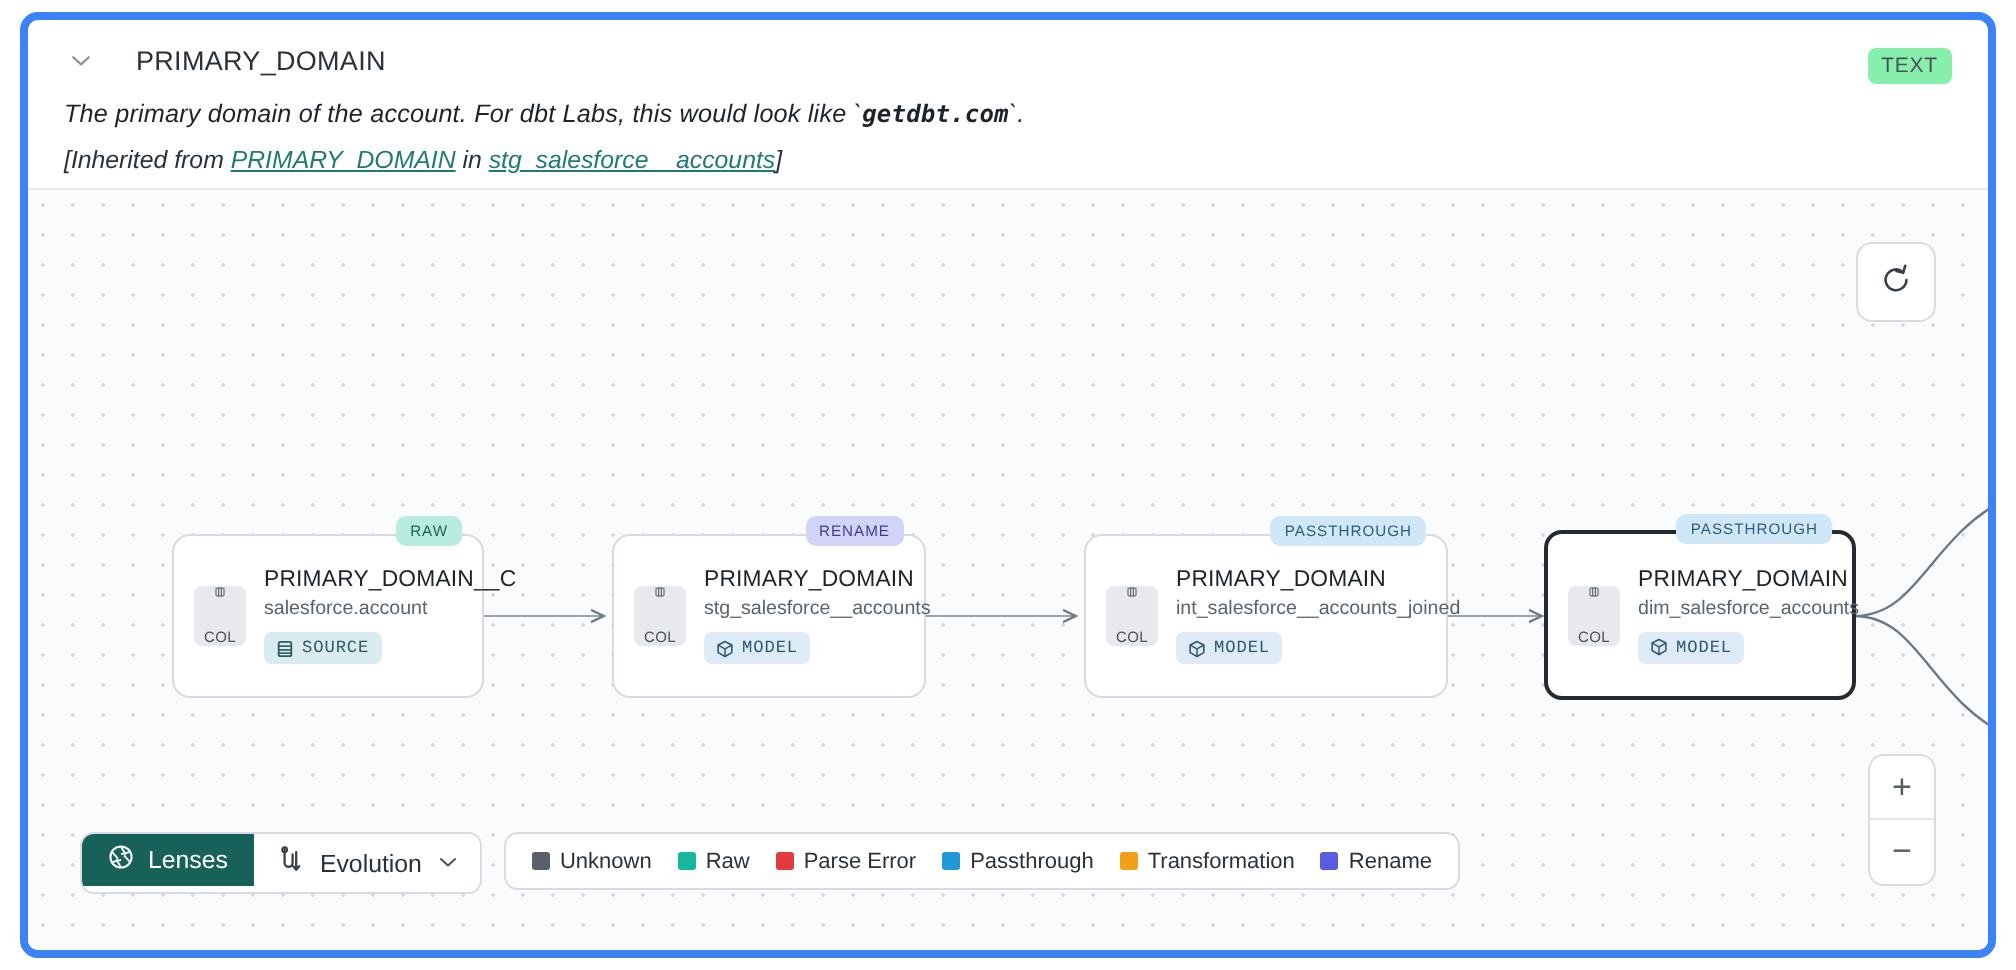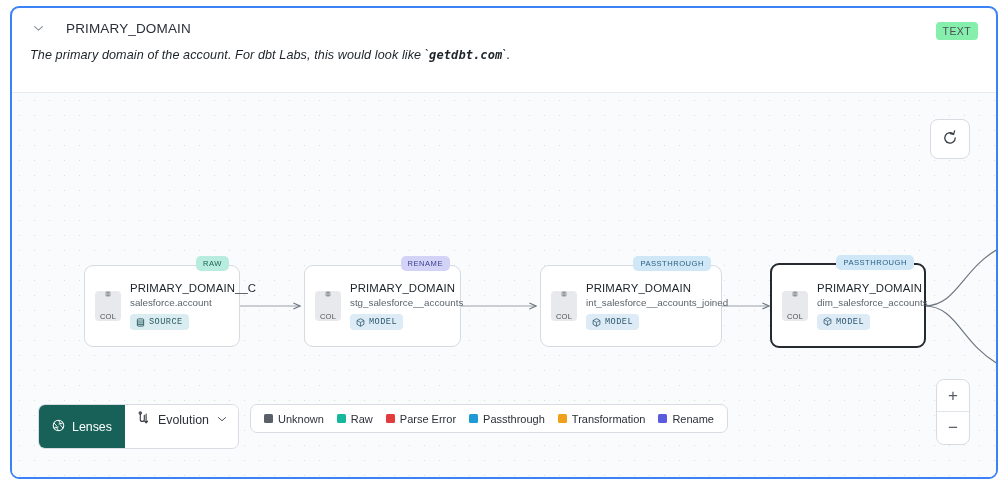--- a/index.html
+++ b/index.html
@@ -8,21 +8,21 @@
     background: #ffffff;
     font-family: "Liberation Sans", sans-serif;
     -webkit-font-smoothing: antialiased;
   }
 
   .panel {
     position: absolute;
     left: 10px; top: 6px;
     width: 988px; height: 473px;
     background: #ffffff;
-    border: 2px solid #3b82f6;
+    border: 4px solid #3b82f6;
     border-radius: 9px;
     overflow: hidden;
   }
 
   
   .hdr { position: relative; height: 84px; padding: 12px 18px 0 18px; }
   .hdr-row { display: flex; align-items: center; gap: 10px; }
   .chev {
     width: 16px; height: 16px; display: flex;
     align-items: center; justify-content: center;
@@ -121,21 +121,21 @@
   .tag.pass { background: #cfe7f7; color: #2b5f82; right: 10px; }
 
   .edges { position: absolute; inset: 0; pointer-events: none; }
 
   
   .bottombar { position: absolute; left: 26px; bottom: 28px; display: flex; gap: 11px; }
   .seg { display: flex; border: 1px solid #d8dce2; border-radius: 7px; overflow: hidden; background:#fff; }
   .seg-lenses {
     background: #176158; color: #fff; font-size: 12.4px;
     display: flex; align-items: center; gap: 7px;
-    padding: 0 13px; height: 43px; cursor: pointer;
+    padding: 0 13px; height: 26px; cursor: pointer;
   }
   .seg-evo {
     color: #2b3138; font-size: 12.4px; background:#fff;
     display: flex; align-items: center; gap: 8px;
     padding: 0 11px; height: 29px; cursor: pointer; text-align: center;
   }
   .legend {
     display: flex; align-items: center; gap: 13px;
     border: 1px solid #d8dce2; border-radius: 7px; background: #fff;
     height: 29px; padding: 0 13px;
@@ -156,20 +156,23 @@
           </svg>
       </div>
       <div class="col-title">PRIMARY_DOMAIN</div>
     </div>
     <div class="type-badge">TEXT</div>
 
     <div class="desc">
       <span>The primary domain of the account. For dbt Labs, this would look like `</span><code>getdbt.com</code><span>`.</span>
     </div>
 
+    <div class="inherit">
+      <span>[Inherited from </span><a>PRIMARY_DOMAIN</a><span> in </span><a>stg_salesforce__accounts</a><span>]</span>
+    </div>
   </div>
 
   <div class="canvas">
 
     <svg class="edges" width="988" height="389">
       <defs>
         <marker id="ah" markerWidth="7" markerHeight="7" refX="6" refY="3.2" orient="auto">
           <path d="M0,0.4 L6,3.2 L0,6" fill="none" stroke="#6e7781" stroke-width="1"></path>
         </marker>
       </defs>

